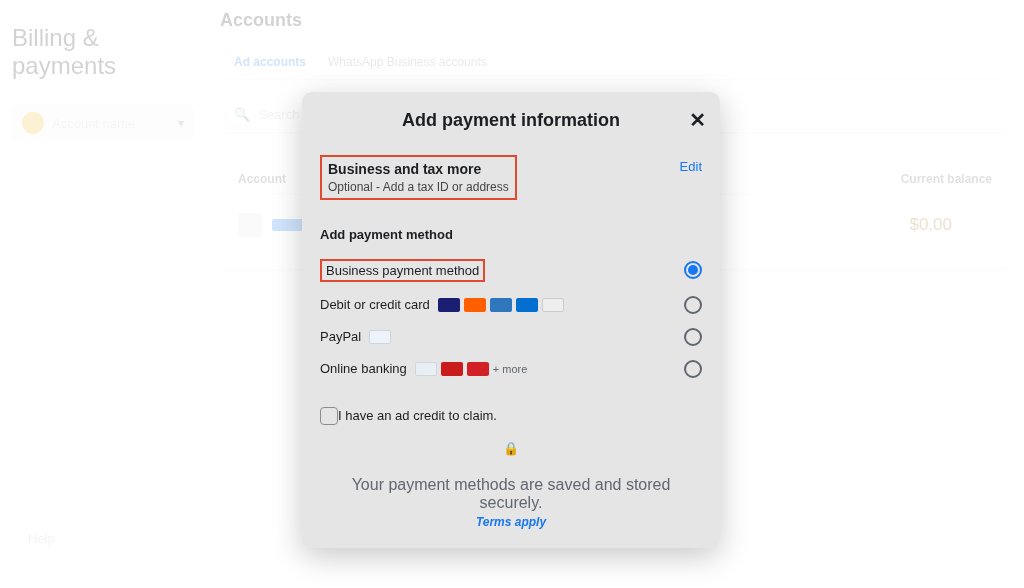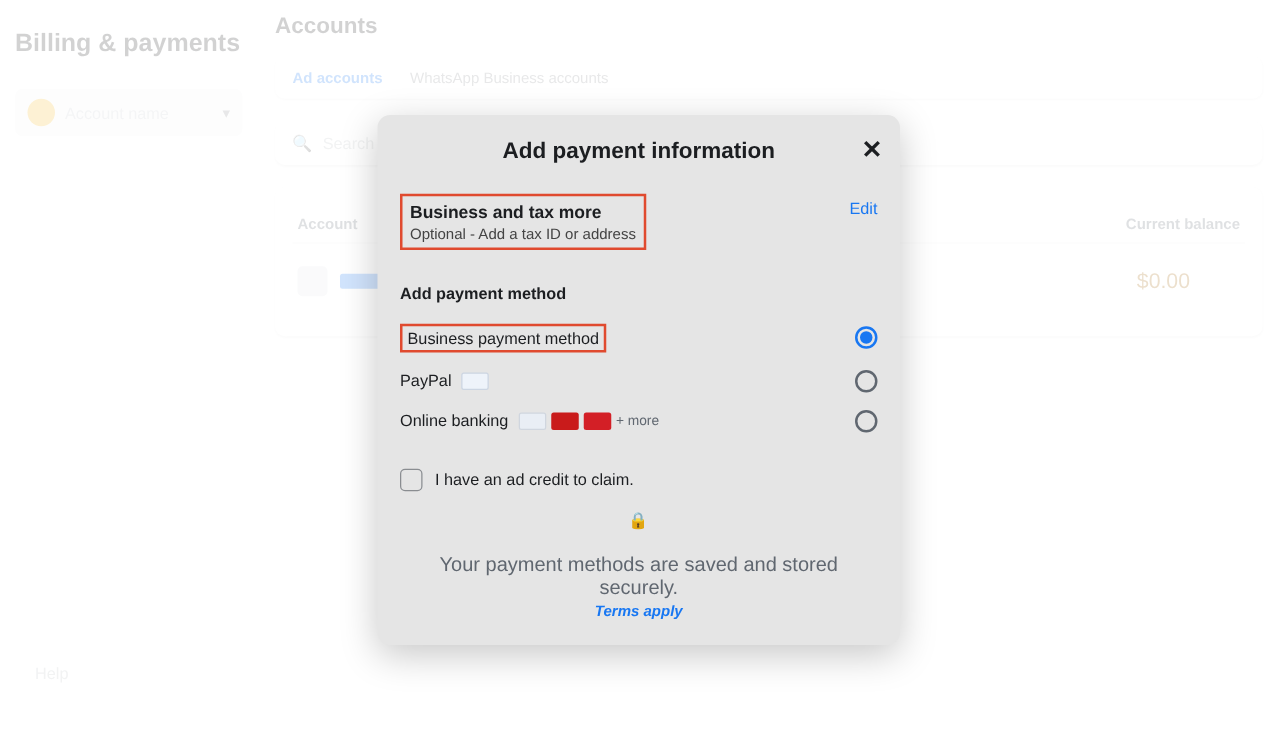--- a/index.html
+++ b/index.html
@@ -3,21 +3,21 @@
 <meta charset="utf-8">
 <style>
   * { box-sizing: border-box; margin: 0; padding: 0; font-family: -apple-system, BlinkMacSystemFont, "Segoe UI", Helvetica, Arial, sans-serif; }
   body { width: 1024px; height: 588px; background: #fff; position: relative; overflow: hidden; color: #1c1e21; }
 
   
   .bg { position: absolute; inset: 0; filter: opacity(0.5); }
   .hamburger { position:absolute; left:180px; top:10px; display:flex; flex-direction:column; gap:3px; cursor:pointer;}
   .hamburger span{ width:16px;height:2px;background:#606770;border-radius:1px;}
   .sidebar { position:absolute; left:0; top:0; width:206px; height:100%; background:#fff; padding:24px 12px; }
-  .sidebar h2{font-size:20px;font-weight:700;margin-bottom:24px;}
+  .sidebar h2{font-size:24px;font-weight:400;margin-bottom:24px;}
   .acct-pill{display:flex;align-items:center;background:#f5f6f7;border-radius:6px;padding:8px 10px;gap:8px;}
   .acct-pill .av{width:22px;height:22px;border-radius:50%;background:#f7b928;}
   .acct-pill .name{flex:1;color:#c9ccd1;font-size:13px;}
   .acct-pill .chev{color:#8a8d91;font-size:12px;}
   .help{position:absolute;left:28px;bottom:42px;color:#bcc0c4;font-size:13px;}
 
   .main{position:absolute;left:220px;top:10px;right:14px;}
   .main h3{font-size:18px;font-weight:700;margin-bottom:14px;}
   .tabs{background:#fff;border-radius:8px;padding:10px 14px;display:flex;gap:22px;box-shadow:0 1px 2px rgba(0,0,0,.08);}
   .tabs .tab{font-size:12px;color:#8a8d91;}
@@ -62,21 +62,21 @@
   .disc2{background:#eee;border:1px solid #ccc;}
   .pp{background:#eef3fa;border:1px solid #ccd5e2;position:relative;}
   .bank1{background:#e9eef5;border:1px solid #d0d6df;}
   .bank2{background:#c91b1b;}
   .bank3{background:#d31f26;}
   .more{font-size:11px;color:#606770;}
   .radio{margin-left:auto;width:18px;height:18px;border-radius:50%;border:2px solid #606770;display:inline-flex;align-items:center;justify-content:center;cursor:pointer;flex-shrink:0;}
   .radio.sel{border-color:#1877f2;}
   .radio.sel::after{content:"";width:10px;height:10px;border-radius:50%;background:#1877f2;}
 
-  .credit{display:flex;align-items:center;gap:10px;margin:22px 0 8px;font-size:13px;}
+  .credit{display:flex;align-items:center;margin:22px 0 8px;font-size:13px;}
   .cbx{width:18px;height:18px;border:1.5px solid #8a8d91;border-radius:4px;cursor:pointer;}
 
   .secure{text-align:center;margin-top:16px;}
   .lock{font-size:13px;color:#606770;}
   .secure p{font-size:16px;color:#606770;margin-top:20px;}
   .secure a{font-size:12px;color:#1877f2;font-weight:600;cursor:pointer;display:inline-block;margin-top:2px;font-style:italic;}
 
   .footer{display:flex;justify-content:flex-end;padding:16px 18px 0;}
   .next-btn{background:#1877f2;color:#fff;border:none;border-radius:6px;padding:9px 18px;font-size:14px;font-weight:600;cursor:pointer;}
 
@@ -154,20 +154,31 @@
   <hr>
 
   <div class="section">
     <h6>Add payment method</h6>
 
     <div class="opt">
       <span class="label hl">Business payment method</span>
       <span class="radio sel"></span>
     </div>
 
+    <div class="opt">
+      <span class="label">Debit or credit card</span>
+      <span class="icons">
+        <span class="badge visa"></span>
+        <span class="badge mc"></span>
+        <span class="badge amex"></span>
+        <span class="badge disc1"></span>
+        <span class="badge disc2"></span>
+      </span>
+      <span class="radio"></span>
+    </div>
 
     <div class="opt">
       <span class="label">PayPal</span>
       <span class="icons">
         <span class="badge pp"></span>
       </span>
       <span class="radio"></span>
     </div>
 
     <div class="opt">

